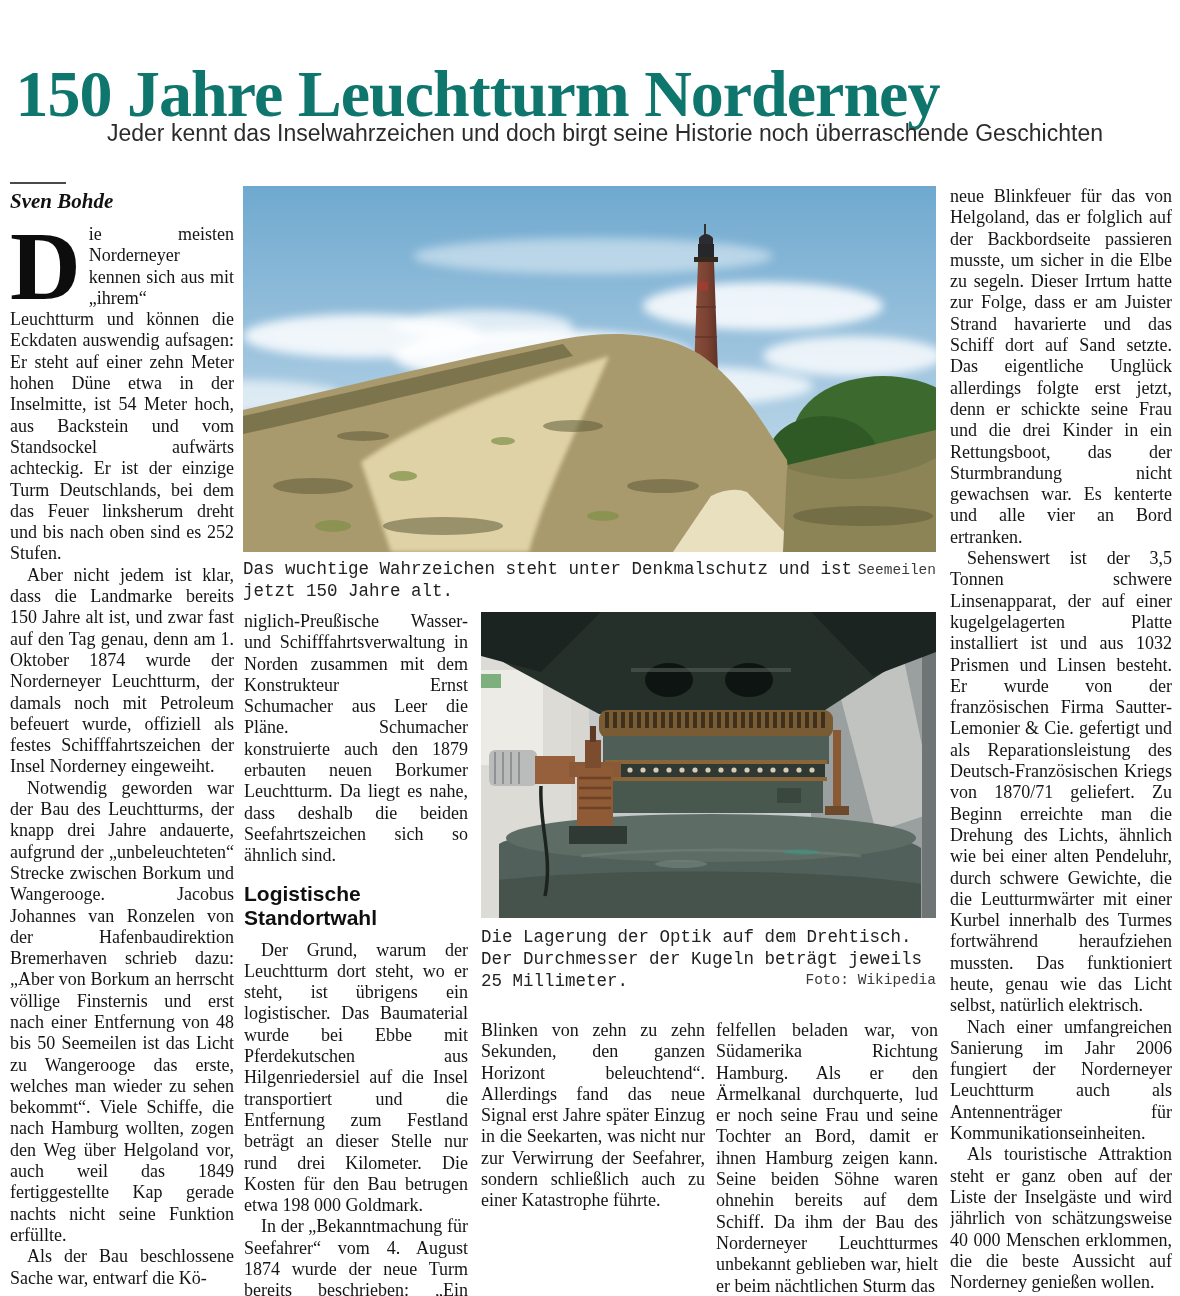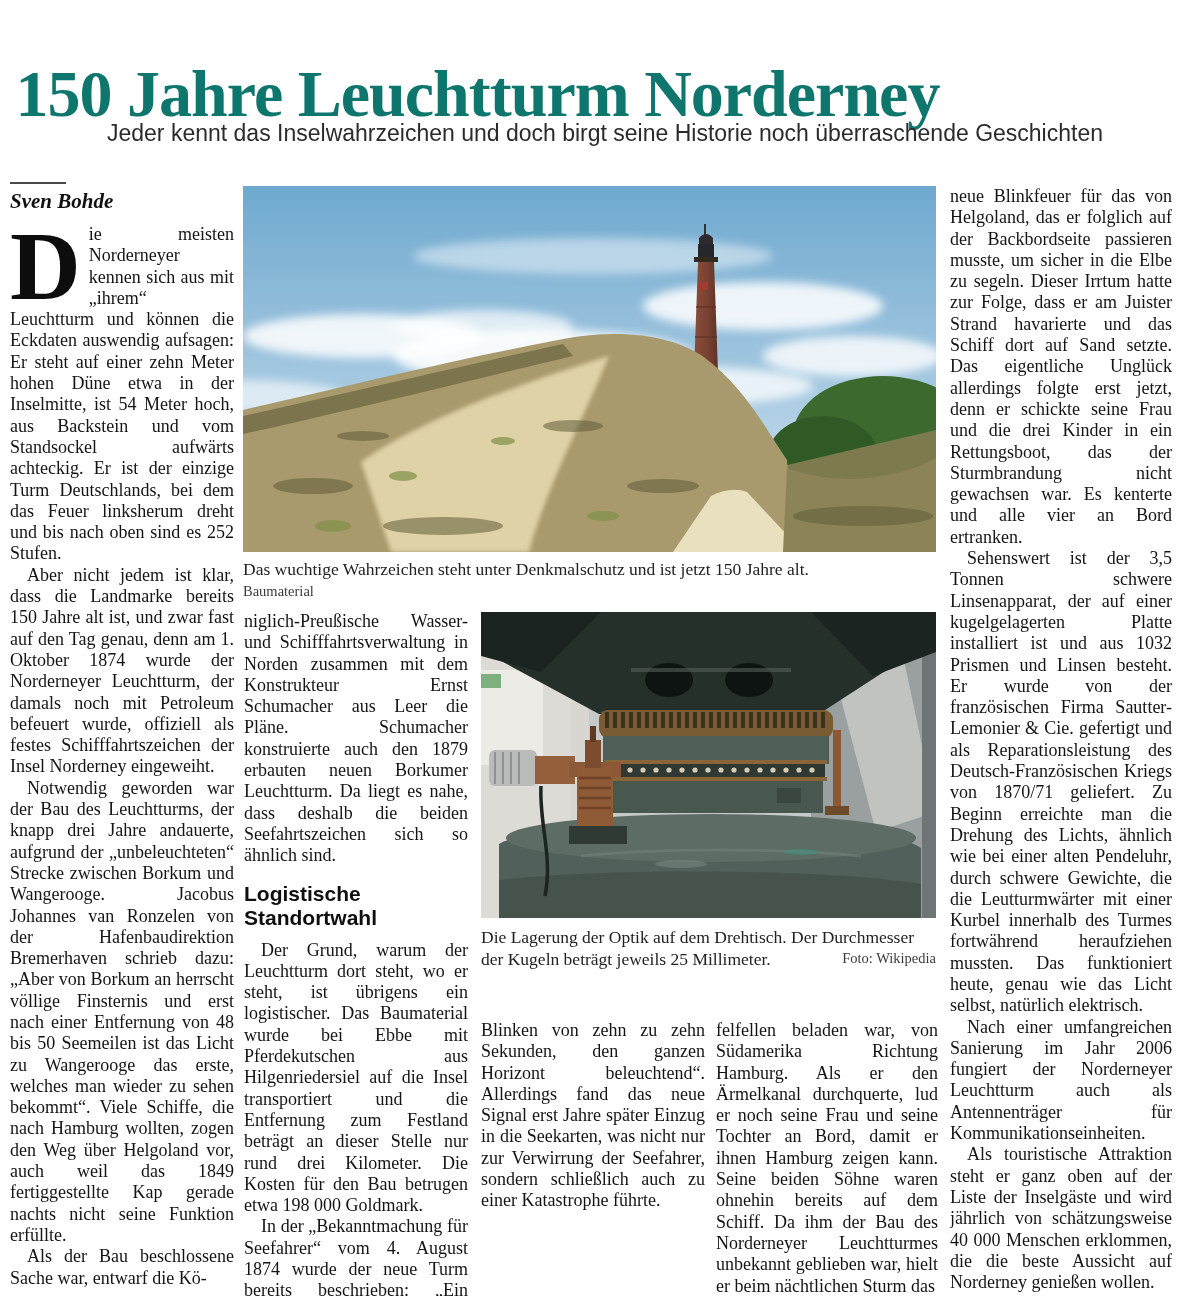--- a/index.html
+++ b/index.html
@@ -22,22 +22,22 @@
   .subhead{font-family:"Liberation Sans", sans-serif;font-weight:700;font-size:21px;
        margin:15px 0 10px 0;text-align:left;color:#0f0f0f;line-height:24px;}
   #col1{left:10px;top:224px;width:224px;height:1072px;overflow:hidden;}
   #col2{left:244px;top:611px;width:224px;height:685px;overflow:hidden;}
   #col3{left:481px;top:1020px;width:224px;height:276px;overflow:hidden;}
   #col4{left:716px;top:1020px;width:222px;height:276px;overflow:hidden;}
   #col5{left:950px;top:186px;width:222px;height:1110px;overflow:hidden;}
   .photo{position:absolute;overflow:hidden;background:#9db8c6;}
   #photo1{left:243px;top:186px;width:693px;height:366px;}
   #photo2{left:481px;top:612px;width:455px;height:306px;}
-  .caption{position:absolute;font-family:Liberation Serif, serif;
-       font-size:17.5px;line-height:22px;color:#222;flex-direction:column;}
+  .caption{position:absolute;font-family:Liberation Mono, monospace;
+       font-size:17.5px;line-height:22px;color:#222;}
   #caption1{left:243px;top:558px;width:693px;display:flex;
        justify-content:space-between;align-items:baseline;}
   #caption2{left:481px;top:926px;width:455px;}
   .credit{font-size:14.5px;color:#3a3a3a;white-space:nowrap;}
   #caption2 .credit{position:absolute;right:0;bottom:1px;}
   svg{display:block;}
 </style>
 </head>
 <body>
 
@@ -133,21 +133,21 @@
         <ellipse cx="260" cy="255" rx="12" ry="4"></ellipse>
         <ellipse cx="360" cy="330" rx="16" ry="5"></ellipse>
         <ellipse cx="90" cy="340" rx="18" ry="6"></ellipse>
       </g>
     </g>
   </svg>
 </div>
 
 <div class="caption" id="caption1">
   <span>Das wuchtige Wahrzeichen steht unter Denkmalschutz und ist jetzt 150 Jahre alt.</span>
-  <span class="credit">Baumaterial</span>
+  <span class="credit">Seemeilen</span>
 </div>
 
 <div class="col" id="col2">
   <p>niglich-Preußische Wasser- und Schifffahrtsverwaltung in Norden zusammen mit dem Konstrukteur Ernst Schumacher aus Leer die Pläne. Schumacher konstruierte auch den 1879 erbauten neuen Borkumer Leuchtturm. Da liegt es nahe, dass deshalb die beiden Seefahrtszeichen sich so ähnlich sind.</p>
   <h3 class="subhead">Logistische Standortwahl</h3>
   <p class="ind">Der Grund, warum der Leuchtturm dort steht, wo er steht, ist übrigens ein logistischer. Das Baumaterial wurde bei Ebbe mit Pferdekutschen aus Hilgenriedersiel auf die Insel transportiert und die Entfernung zum Festland beträgt an dieser Stelle nur rund drei Kilometer. Die Kosten für den Bau betrugen etwa 198 000 Goldmark.</p>
   <p class="ind">In der „Bekanntmachung für Seefahrer“ vom 4. August 1874 wurde der neue Turm bereits beschrieben: „Ein weißes Funkelfeuer mit</p>
 </div>
 
 <div class="photo" id="photo2">

